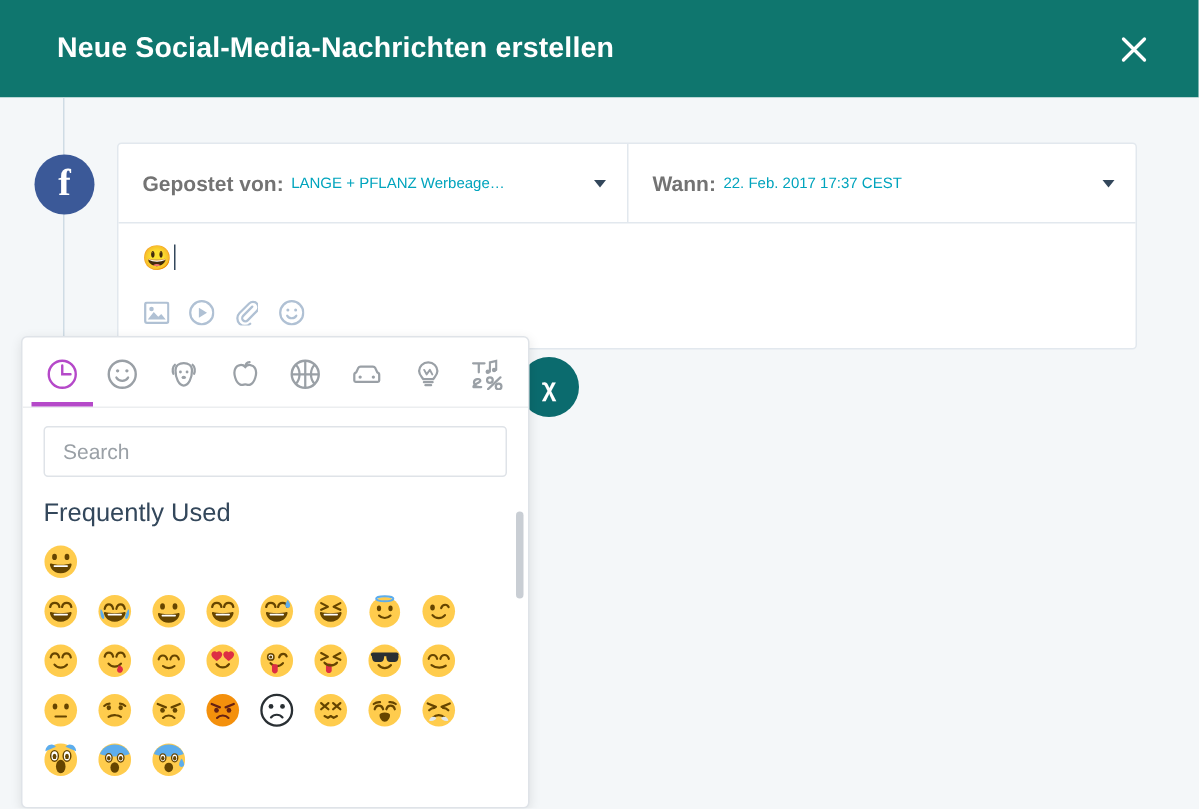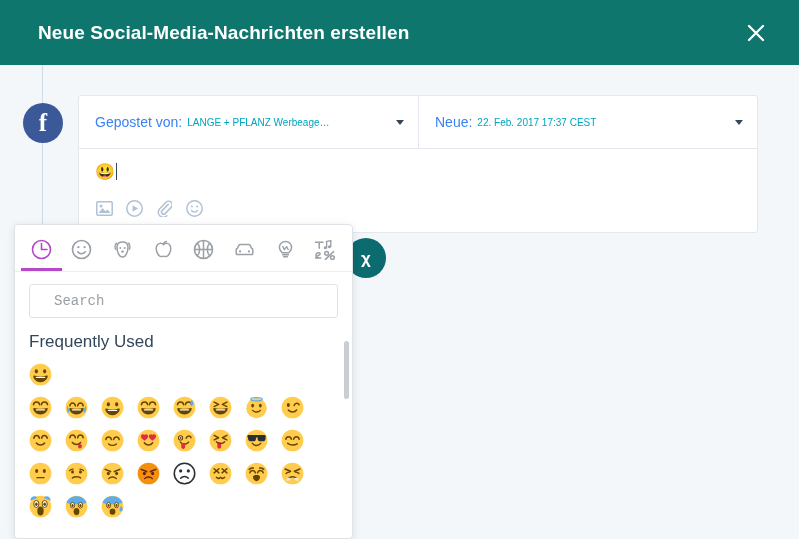--- a/index.html
+++ b/index.html
@@ -119,23 +119,23 @@
     flex: 1 1 50%;
     box-sizing: border-box;
     padding: 0 14px 0 16px;
     min-width: 0;
     cursor: pointer;
   }
   .meta-field.second {
     border-left: 1px solid #e2e8ee;
   }
   .meta-label {
-    color: #3b82f6;
+    color: #737373;
     font-size: 14px;
-    font-weight: normal;
+    font-weight: bold;
     white-space: nowrap;
     margin-right: 5px;
     text-align: right;
   }
   .meta-value {
     color: #00a4bd;
     font-size: 10px;
     white-space: nowrap;
     overflow: hidden;
     text-overflow: ellipsis;
@@ -231,22 +231,22 @@
   }
   .picker-tab.active .tab-underline { background: #b549c9; }
 
   .search-wrap { padding: 12px 14px 0 14px; }
   .search-input {
     width: 100%;
     height: 34px;
     box-sizing: border-box;
     border: 1px solid #dfe3e8;
     border-radius: 3px;
-    padding: 0 24px;
-    font-family: Liberation Mono, monospace;
+    padding: 0 12px;
+    font-family: Liberation Sans, sans-serif;
     font-size: 14px;
     color: #33475b;
     outline: none;
   }
   .search-input::placeholder { color: #9aa0a6; }
 
   .picker-scroll {
     height: 212px;
     overflow: hidden;
     padding: 0 14px;
@@ -312,21 +312,21 @@
 
     <div class="composer-meta">
 
       <div class="meta-field">
         <span class="meta-label">Gepostet von:</span>
         <span class="meta-value">LANGE + PFLANZ Werbeage…</span>
         <span class="caret"></span>
       </div>
 
       <div class="meta-field second">
-        <span class="meta-label">Neue:</span>
+        <span class="meta-label">Wann:</span>
         <span class="meta-value">22. Feb. 2017 17:37 CEST</span>
         <span class="caret"></span>
       </div>
 
     </div>
 
     <div class="composer-text-area">
       <span class="composer-text">😃</span><span class="caret-bar"></span>
     </div>
 

